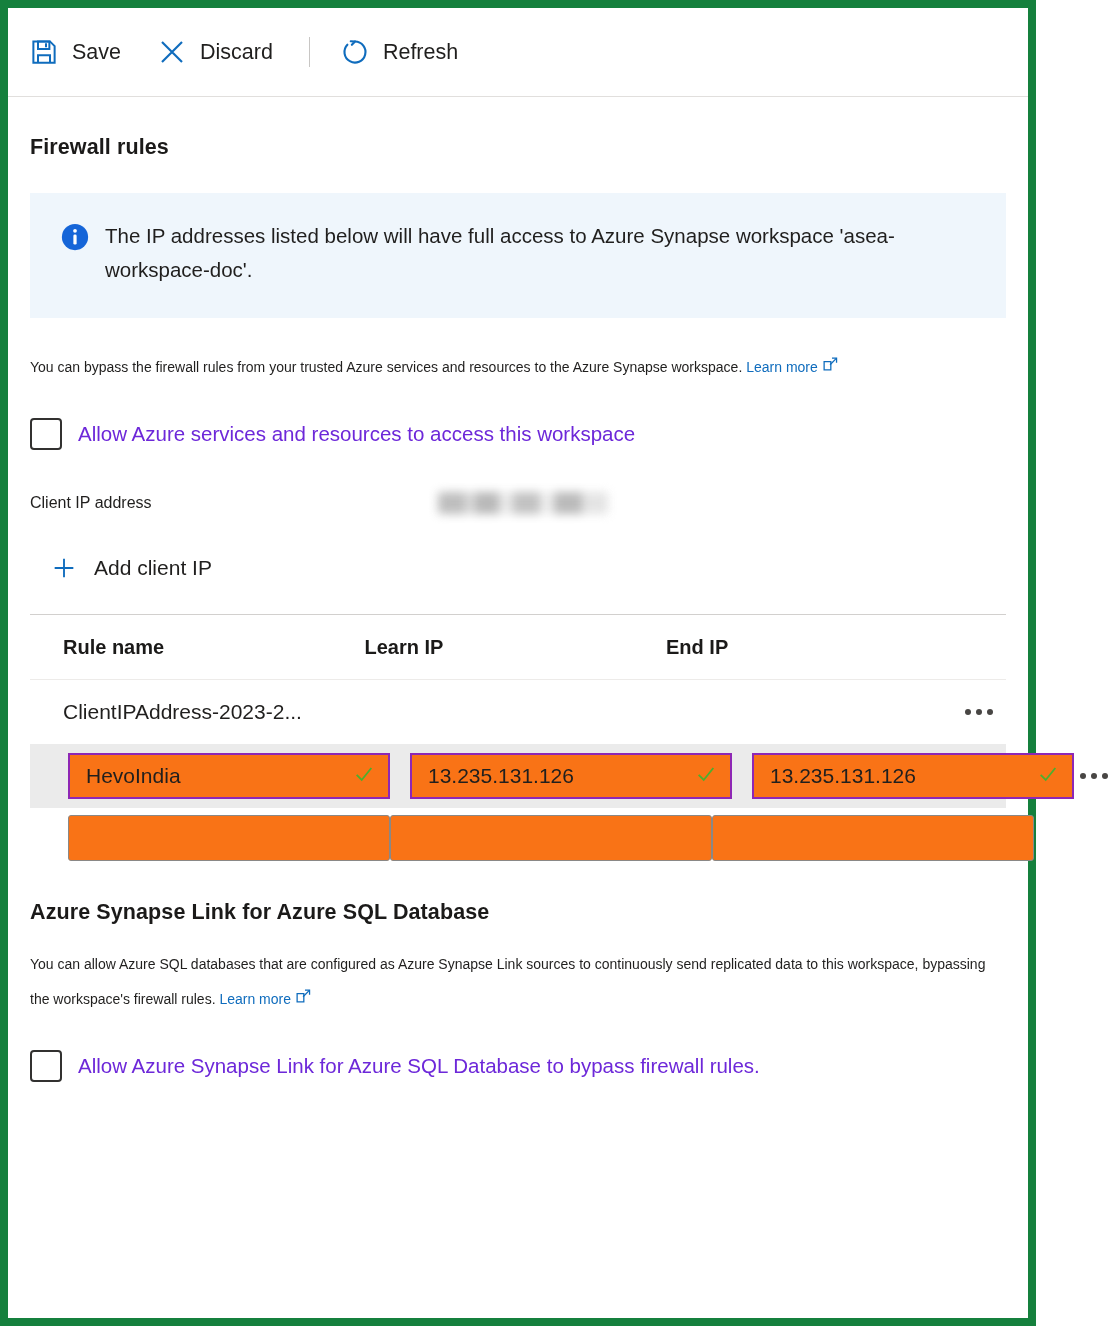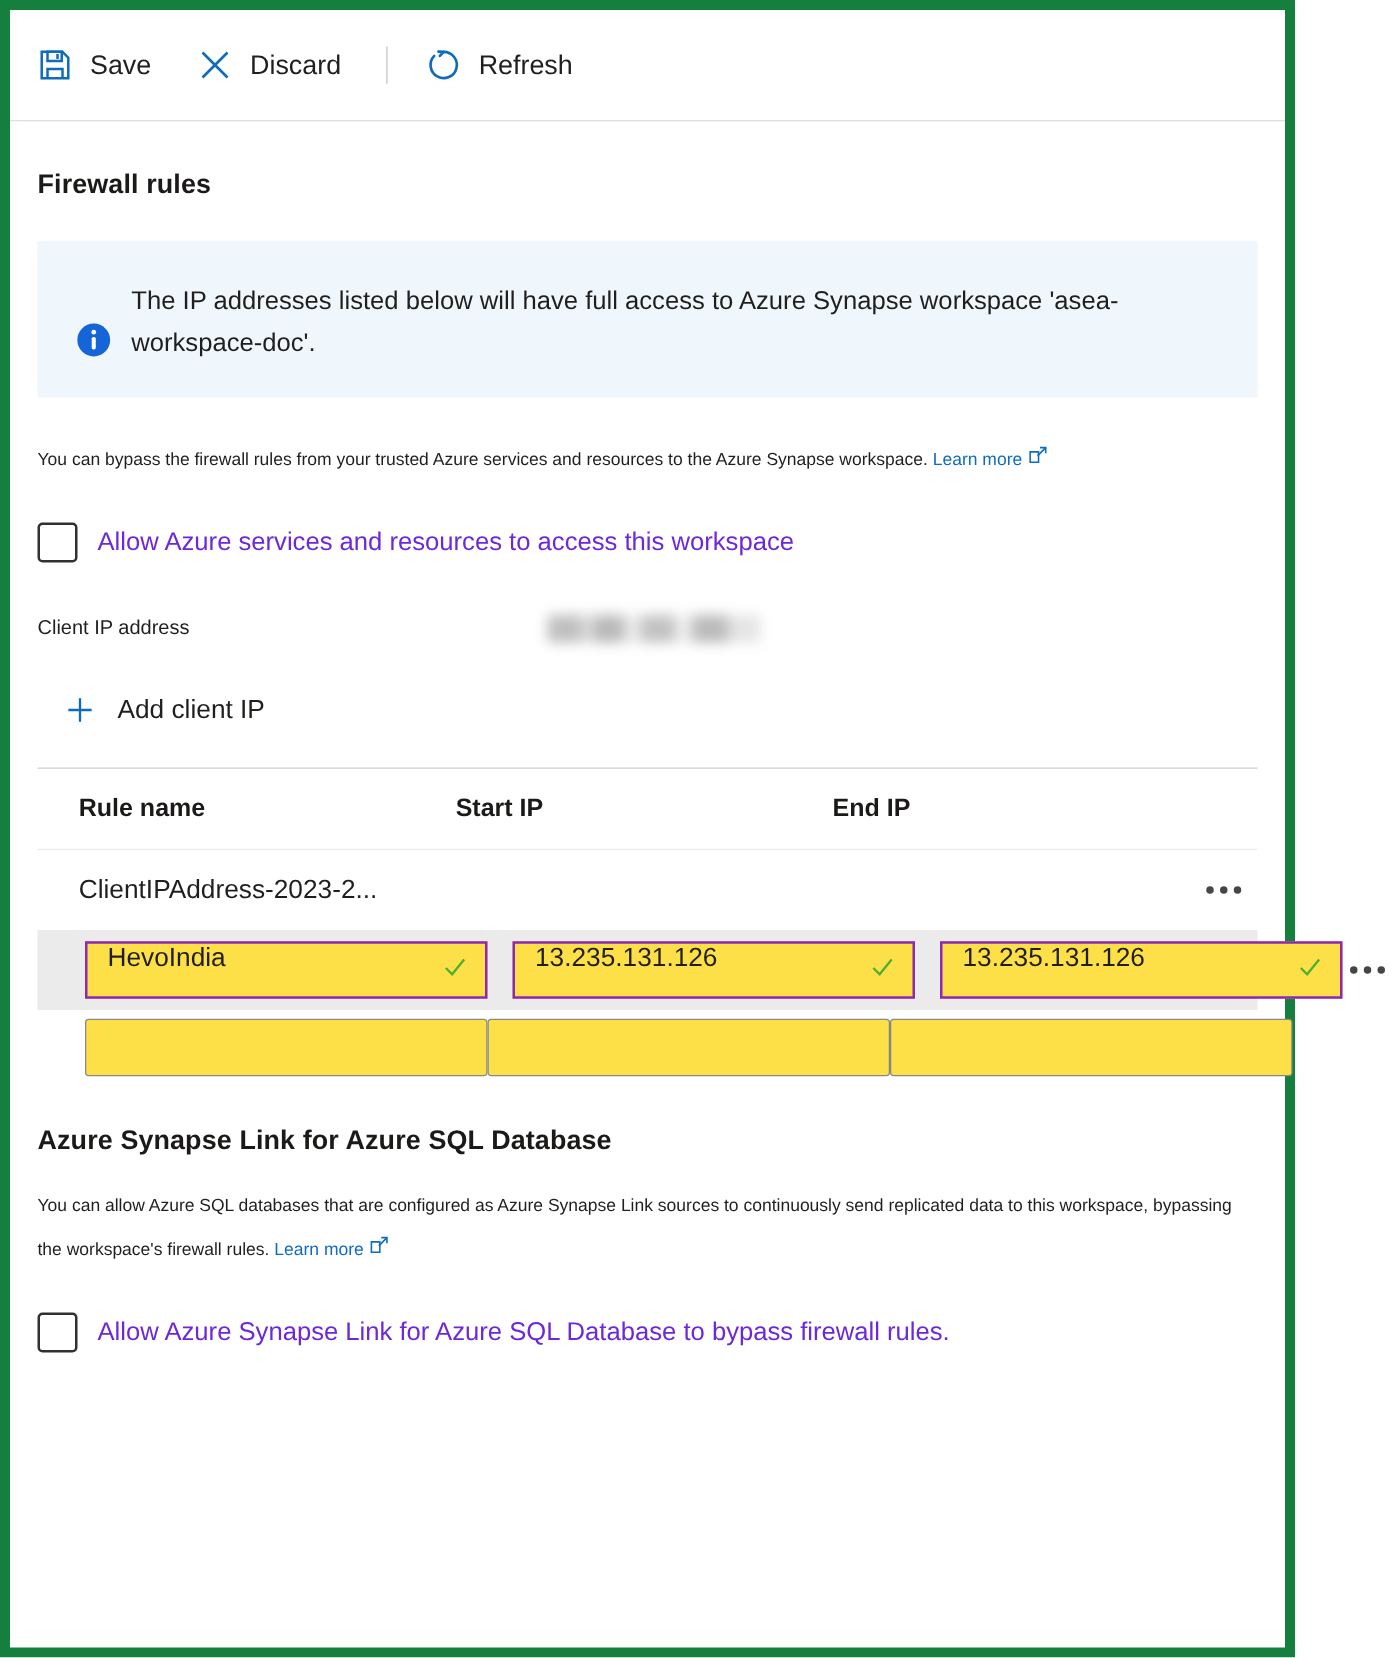--- a/index.html
+++ b/index.html
@@ -57,21 +57,21 @@
     font-weight: bold;
     color: #1b1a19;
     margin: 38px 0 0 0;
     letter-spacing: .1px;
   }
 
   .info-bar {
     margin-top: 33px;
     background: #eff6fc;
     display: flex;
-    align-items: flex-end;
+    align-items: flex-start;
     gap: 15px;
     padding: 26px 24px 26px 30px;
     min-height: 125px;
   }
   .info-bar .info-ico { flex: 0 0 auto; margin-top: 3px; }
   .info-text {
     font-size: 20.5px;
     line-height: 34px;
     color: #201f1e;
     max-width: 900px;
@@ -196,25 +196,25 @@
     background: #ebebeb;
     height: 64px;
     padding-left: 0;
   }
   .tbl-row.editing .fieldwrap { width: 337px; padding-left: 0; margin-left: 20px; }
   .tbl-row.editing .fieldwrap:first-child { margin-left: 38px; }
 
   .field {
     position: relative;
     height: 46px;
-    background: #fde047;
+    background: #f97316;
     border: 2px solid #8a2be2;
     border-color: #8e27b5;
     display: flex;
-    align-items: flex-start;
+    align-items: center;
     padding: 0 44px 0 16px;
     width: 322px;
   }
   .field .val {
     font-size: 21px;
     color: #201f1e;
     white-space: nowrap;
     overflow: hidden;
   }
   .check {
@@ -318,21 +318,21 @@
       </span>
       <span>Add client IP</span>
     </button>
 
     <div class="divider"></div>
 
     <div class="tbl">
 
       <div class="tbl-head">
         <div class="th col1">Rule name</div>
-        <div class="th col2">Start IP</div>
+        <div class="th col2">Learn IP</div>
         <div class="th col3">End IP</div>
         <div class="colmenu"></div>
       </div>
 
       <div class="tbl-sep"></div>
 
       <div class="tbl-row readonly">
         <div class="cell col1">ClientIPAddress-2023-2...</div>
         <div class="col2">
           <span class="cell-blur"></span>

